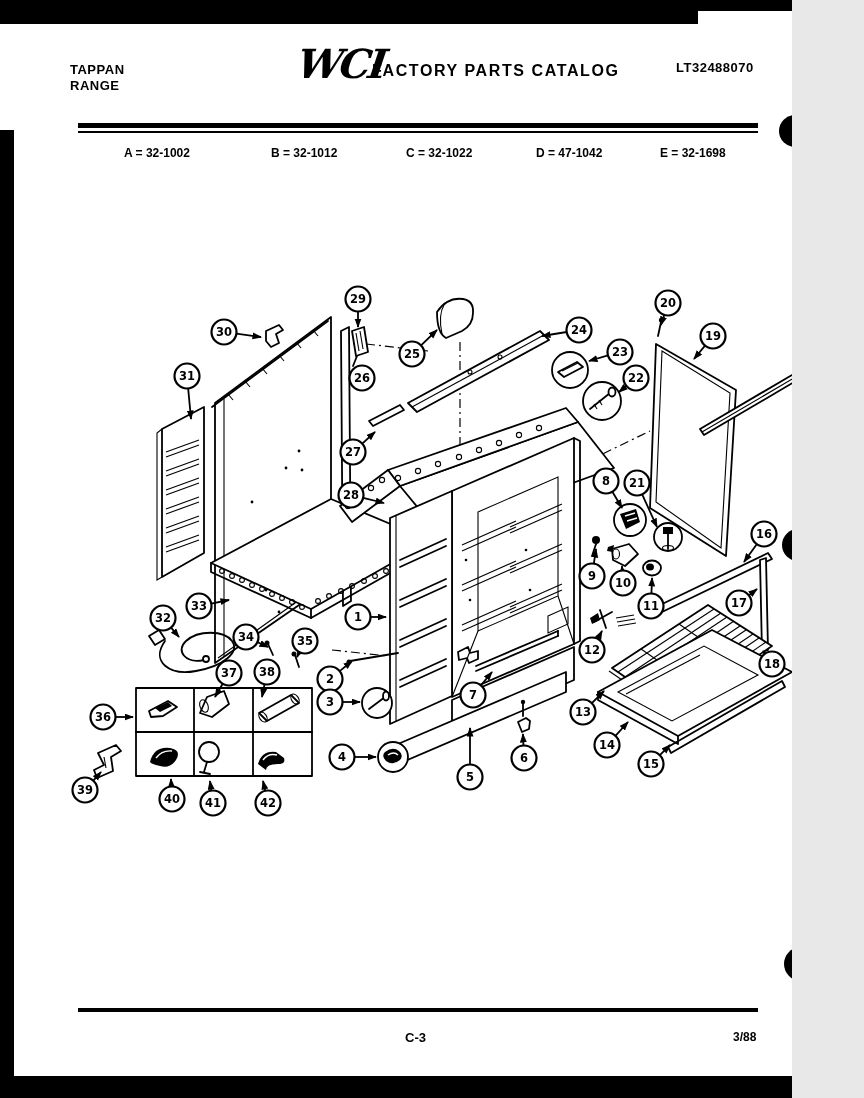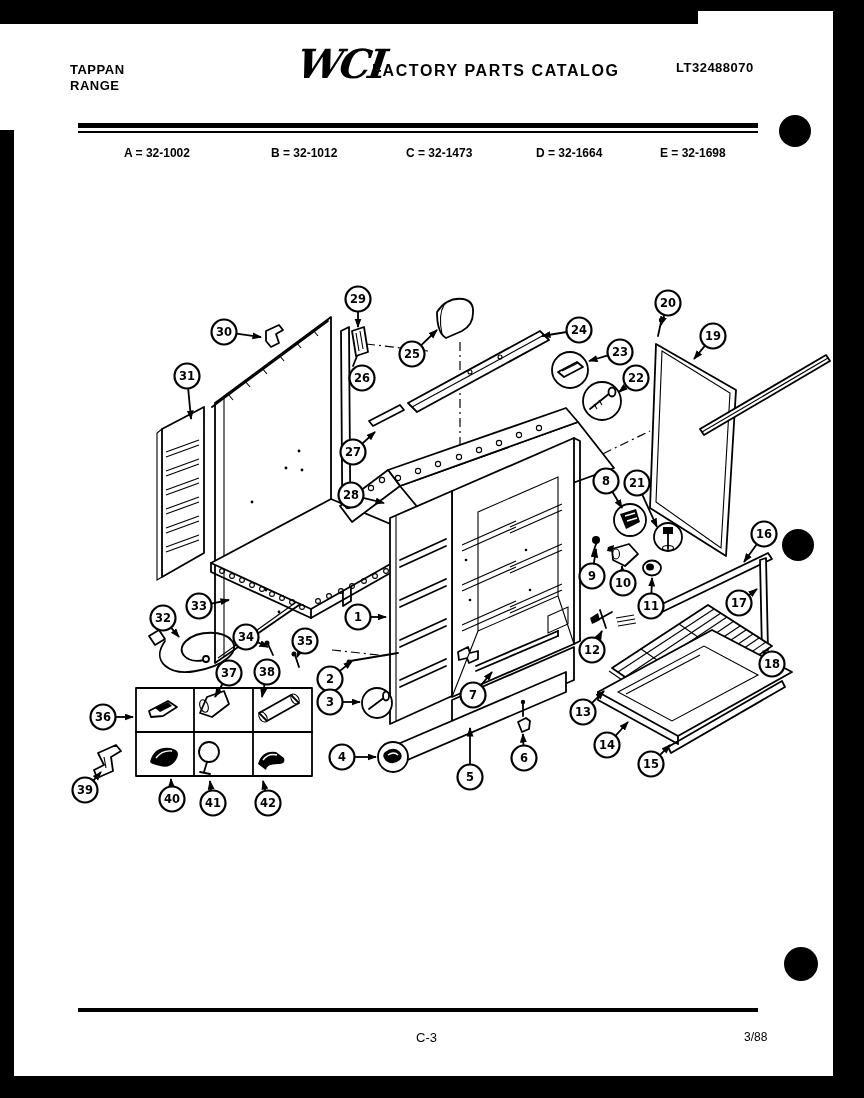--- a/index.html
+++ b/index.html
@@ -1,29 +1,29 @@
 <!DOCTYPE html>
 <html><head>
 <meta charset="utf-8">
 <style>
   html,body{margin:0;padding:0;background:#e8e8e8;}
-  #page{position:relative;width:864px;height:1098px;background:#ffffff;overflow:hidden;
+  #page{position:relative;width:792px;height:1098px;background:#ffffff;overflow:hidden;
         font-family:"Liberation Sans","DejaVu Sans",sans-serif;color:#000;}
   .abs{position:absolute;}
   .ink{background:#000;}
   .dot{position:absolute;background:#000;border-radius:50%;}
   .hdr-brand{font-weight:bold;font-size:13px;letter-spacing:.5px;line-height:16px;}
   .hdr-logo{font-family:"DejaVu Serif","Liberation Serif",serif;font-style:italic;font-weight:900;
             font-size:40px;letter-spacing:-3px;transform:skewX(-8deg);line-height:40px;}
   .hdr-cat{font-weight:bold;font-size:16px;letter-spacing:1.6px;}
   .hdr-doc{font-weight:bold;font-size:13px;letter-spacing:.5px;}
   .rule{position:absolute;background:#000;}
   .models{position:absolute;top:146px;left:0;width:864px;font-weight:bold;font-size:12px;}
   .models span{position:absolute;white-space:nowrap;margin-left:44px;}
-  .ftr{font-weight:normal;font-size:13px;margin-left:11px;}
+  .ftr{font-weight:bold;font-size:13px;}
   svg text.bubble-num{font-family:"DejaVu Sans","Liberation Sans",sans-serif;
        font-weight:bold;font-size:11.5px;text-anchor:middle;}
   svg .bubble{fill:#fff;stroke:#000;stroke-width:2.2;}
   svg .leader{stroke:#000;stroke-width:1.8;fill:none;}
   svg .ln{stroke:#000;stroke-width:1.8;fill:none;stroke-linejoin:round;stroke-linecap:round;}
   svg .lnW{stroke:#000;stroke-width:1.8;fill:#fff;stroke-linejoin:round;}
   svg .thin{stroke:#000;stroke-width:1.1;fill:none;}
   svg .dash{stroke:#000;stroke-width:1.2;fill:none;stroke-dasharray:9 4 2 4;}
   svg .blk{fill:#000;stroke:none;}
   svg .wht{stroke:#fff;stroke-width:1.4;fill:none;}
@@ -50,22 +50,22 @@
   <div class="abs hdr-logo" style="left:298px;top:44px;">WCI</div>
   <div class="abs hdr-cat" style="left:372px;top:62px;">FACTORY PARTS CATALOG</div>
   <div class="abs hdr-doc" style="left:676px;top:60px;">LT32488070</div>
 
   <div class="rule" style="left:78px;top:123px;width:680px;height:5px;"></div>
   <div class="rule" style="left:78px;top:131px;width:680px;height:2px;"></div>
 
   <div class="models">
     <span style="left:80px;">A = 32-1002</span>
     <span style="left:227px;">B = 32-1012</span>
-    <span style="left:362px;">C = 32-1473</span>
-    <span style="left:492px;">D = 32-1664</span>
+    <span style="left:362px;">C = 32-1022</span>
+    <span style="left:492px;">D = 47-1042</span>
     <span style="left:616px;">E = 32-1698</span>
   </div>
 
   <svg class="abs" style="left:0;top:0;" width="864" height="1098" viewBox="0 0 864 1098">
     <defs>
       <marker id="arrowhead" markerUnits="userSpaceOnUse" markerWidth="11" markerHeight="9" refX="8.5" refY="3.5" orient="auto">
         <path d="M0,0 L9.5,3.5 L0,7 Z" fill="#000"></path>
       </marker>
     </defs>
 

